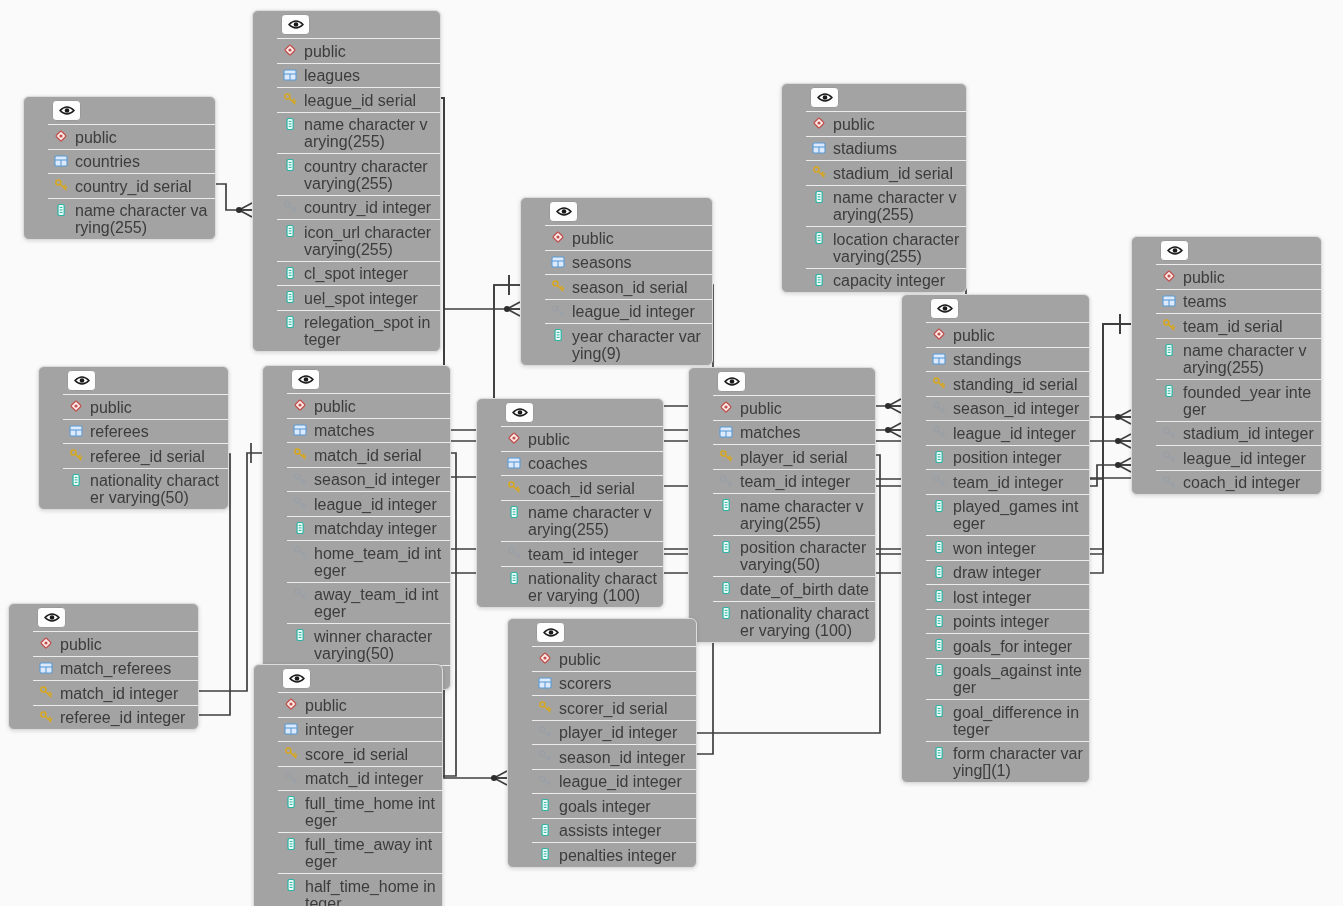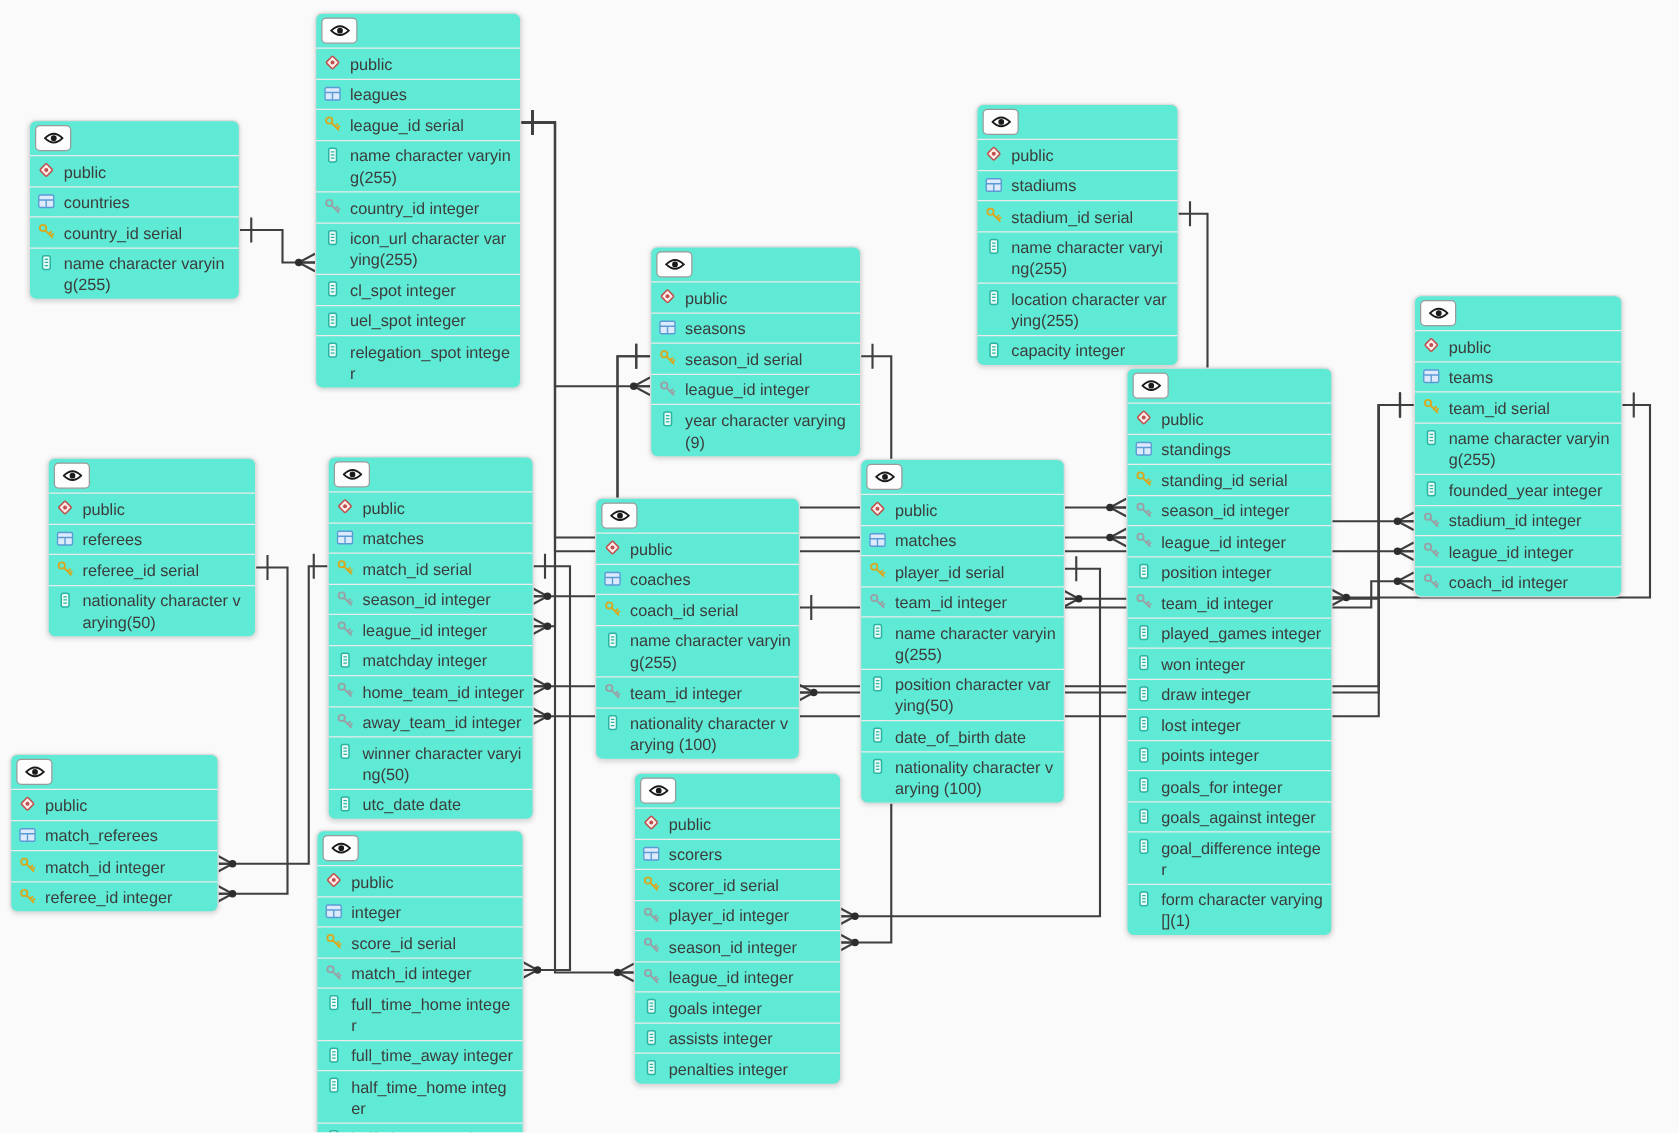--- a/index.html
+++ b/index.html
@@ -2,22 +2,22 @@
 <html><head>
 <meta charset="utf-8">
 <style>
   html,body{margin:0;padding:0;background:#fafafa;}
   .canvas{position:relative;width:1343px;height:906px;background:#fafafa;overflow:hidden;
           font-family:"Liberation Sans",sans-serif;}
   #wires{position:absolute;left:0;top:0;width:1343px;height:906px;z-index:1;}
   #wires polyline,#wires line{stroke:#3f3f3f;stroke-width:1.7;fill:none;}
   #wires circle{fill:#2d2d2d;stroke:none;}
   #nodes{position:absolute;left:0;top:0;z-index:2;}
-  .tbl{position:absolute;background:#5eead4;border:1px solid #dcdcdc;border-radius:6px;
-       box-shadow:0 1px 4px rgba(0,0,0,.14);color:#3c3c3c;font-size:13px;line-height:17px;}
+  .tbl{position:absolute;background:#a3a3a3;border:1px solid #dcdcdc;border-radius:6px;
+       box-shadow:0 1px 4px rgba(0,0,0,.14);color:#3c3c3c;font-size:16px;line-height:17px;padding-left:24px;}
   .hdr{padding:3px 4px;}
   .eye{display:inline-flex;align-items:center;justify-content:center;width:29px;height:21px;
        background:#fdfdfd;border:1px solid #9a9a9a;border-radius:4px;padding:0;cursor:pointer;}
   .eye svg{width:16px;height:11px;display:block;}
   .row{display:flex;gap:7px;align-items:flex-start;padding:3px 6px;min-height:24px;
        box-sizing:border-box;border-top:1px solid #ececec;word-break:break-all;}
   .ic{flex:0 0 14px;width:14px;height:14px;margin-top:1px;}
   .ic svg{width:14px;height:14px;display:block;}
   .tx{padding-top:0.5px;}
 </style>
@@ -281,20 +281,31 @@
               <line x1="5.7" y1="4.4" x2="8.5" y2="4.4" stroke="#2bb3a3" stroke-width="1"></line>
               <line x1="5.7" y1="6.9" x2="8.5" y2="6.9" stroke="#2bb3a3" stroke-width="1"></line>
               <line x1="5.7" y1="9.4" x2="8.5" y2="9.4" stroke="#2bb3a3" stroke-width="1"></line>
             </svg>
           </span>
           <span class="tx">name character varying(255)</span>
         </div>
         <div class="row">
           <span class="ic">
             <svg viewBox="0 0 14 14">
+              <rect x="4" y="1.5" width="6.2" height="11" rx="1.6" fill="#eafaf7" stroke="#2bb3a3" stroke-width="1.2"></rect>
+              <line x1="5.7" y1="4.4" x2="8.5" y2="4.4" stroke="#2bb3a3" stroke-width="1"></line>
+              <line x1="5.7" y1="6.9" x2="8.5" y2="6.9" stroke="#2bb3a3" stroke-width="1"></line>
+              <line x1="5.7" y1="9.4" x2="8.5" y2="9.4" stroke="#2bb3a3" stroke-width="1"></line>
+            </svg>
+          </span>
+          <span class="tx">country character varying(255)</span>
+        </div>
+        <div class="row">
+          <span class="ic">
+            <svg viewBox="0 0 14 14">
               <circle cx="4.4" cy="4.4" r="2.5" fill="none" stroke="#9aa0a6" stroke-width="1.5"></circle>
               <path d="M6.3 6.3 L11.8 11.8 M9.2 9.2 L11 7.4 M10.8 10.8 L12.5 9.1" stroke="#9aa0a6" stroke-width="1.5" fill="none" stroke-linecap="round"></path>
             </svg>
           </span>
           <span class="tx">country_id integer</span>
         </div>
         <div class="row">
           <span class="ic">
             <svg viewBox="0 0 14 14">
               <rect x="4" y="1.5" width="6.2" height="11" rx="1.6" fill="#eafaf7" stroke="#2bb3a3" stroke-width="1.2"></rect>

